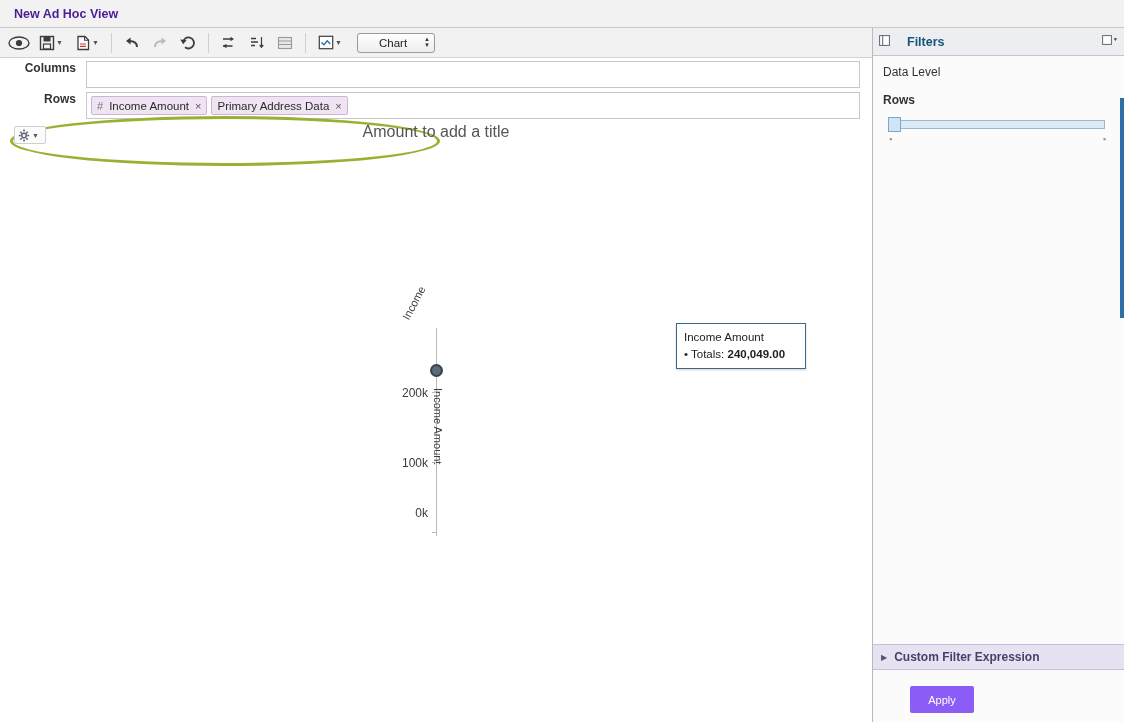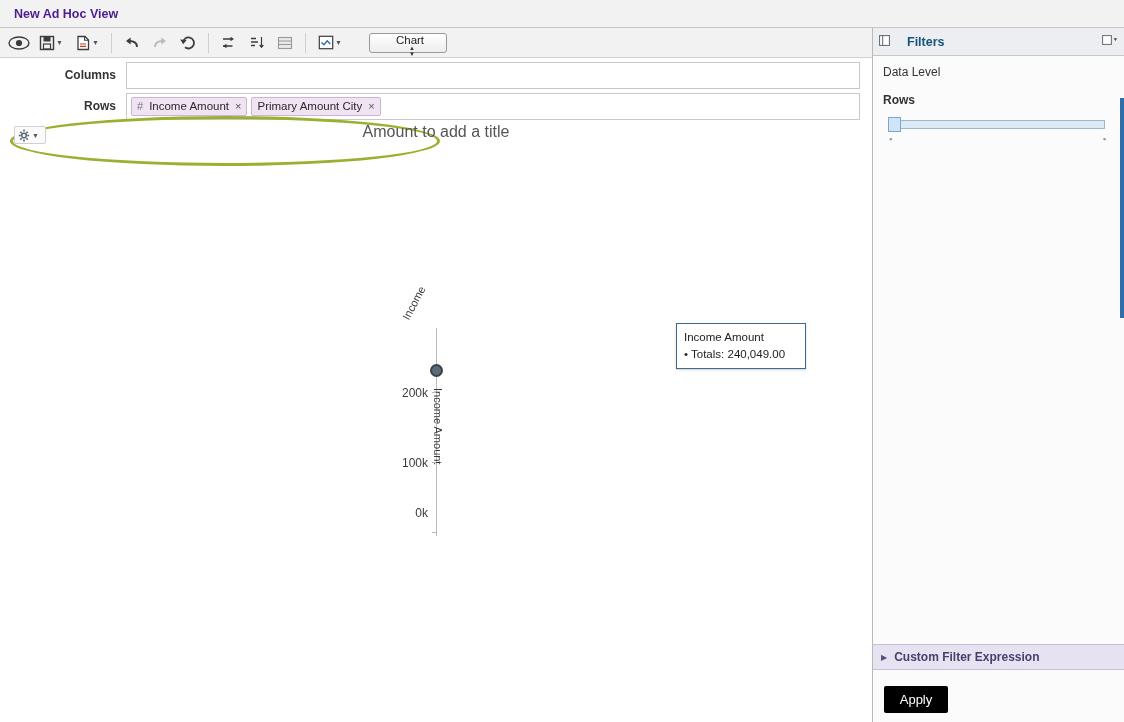--- a/index.html
+++ b/index.html
@@ -55,44 +55,42 @@
     border:1px solid transparent;
     border-radius:2px;
     color:#4a4a4a;
   }
   .tbtn.wide { width:34px; }
   .tbtn svg { display:block; }
   .sep { width:1px; height:20px; background:#cfcfcf; margin:0 5px; }
   .caret { font-size:7px; margin-left:1px; color:#555; line-height:1; }
 
   .chartsel {
-    margin-left:20px;
+    margin-left:8px;
     height:20px;
     min-width:78px;
     border:1px solid #9a9a9a;
     border-radius:3px;
     background:linear-gradient(#ffffff,#ededed);
     display:flex; align-items:center;
     padding:0 4px 0 8px;
     font-size:11.5px;
     color:#222;
     position:relative;
-    flex-direction:column;
   }
   .chartsel .lbl { flex:1; text-align:center; }
   .spin { display:flex; flex-direction:column; gap:1px; margin-left:4px; }
   .spin i { font-style:normal; font-size:6px; line-height:5px; color:#333; }
 
   
   .shelf {
-    display:flex; align-items:center;
+    display:flex; 
     height:28px;
     padding:0 12px 0 8px;
     margin-top:3px;
-    margin-left:40px;
   }
   .shelf .shelf-label {
     width:78px;
     text-align:right;
     padding-right:10px;
     font-size:12px;
     color:#333;
     font-weight:bold;
   }
   .shelf .dropzone {
@@ -193,21 +191,21 @@
     left:676px; top:203px;
     width:130px;
     background:#fff;
     border:1px solid #3d6a8a;
     padding:5px 7px 6px 7px;
     font-size:11.5px;
     color:#222;
     box-shadow:0 1px 2px rgba(0,0,0,.18);
     line-height:1.45;
   }
-  .tooltip .val { font-weight:normal; }
+  .tooltip .val { font-weight:bold; }
 
   
   .fil-head {
     height:28px;
     background:#eceef1;
     border-bottom:1px solid #c3c7cc;
     display:flex; align-items:center;
     padding:0 6px;
     gap:17px;
   }
@@ -251,25 +249,25 @@
     border-bottom:1px solid #c7c0da;
     display:flex; align-items:center;
     padding-left:8px;
     gap:7px;
   }
   .cfe .tri { font-size:8px; color:#5a4f7a; }
   .cfe .ct { color:#4a3f6b; font-weight:bold; font-size:12px; }
 
   .apply-btn {
     position:absolute;
-    left:884px; top:686px;
+    left:910px; top:686px;
     width:64px; height:27px;
-    background:#000000;
+    background:#8b5cf6;
     color:#fff;
-    font-size:13px;
+    font-size:11px;
     display:flex; align-items:center; justify-content:center;
     border-radius:2px;
   }
 
   
   .edge-stub {
     position:absolute;
     right:0; top:70px;
     width:4px; height:220px;
     background:#2f6ea8;
@@ -386,21 +384,21 @@
 
     <div class="shelf">
       <div class="shelf-label">Rows</div>
       <div class="dropzone">
         <div class="pill">
           <span class="hash">#</span>
           <span>Income Amount</span>
           <span class="x">×</span>
         </div>
         <div class="pill">
-          <span>Primary Amount City</span>
+          <span>Primary Address Data</span>
           <span class="x">×</span>
         </div>
       </div>
     </div>
 
     <div class="ellipse-anno"></div>
 
     <div class="canvas">
 
       <div class="gear-btn">

